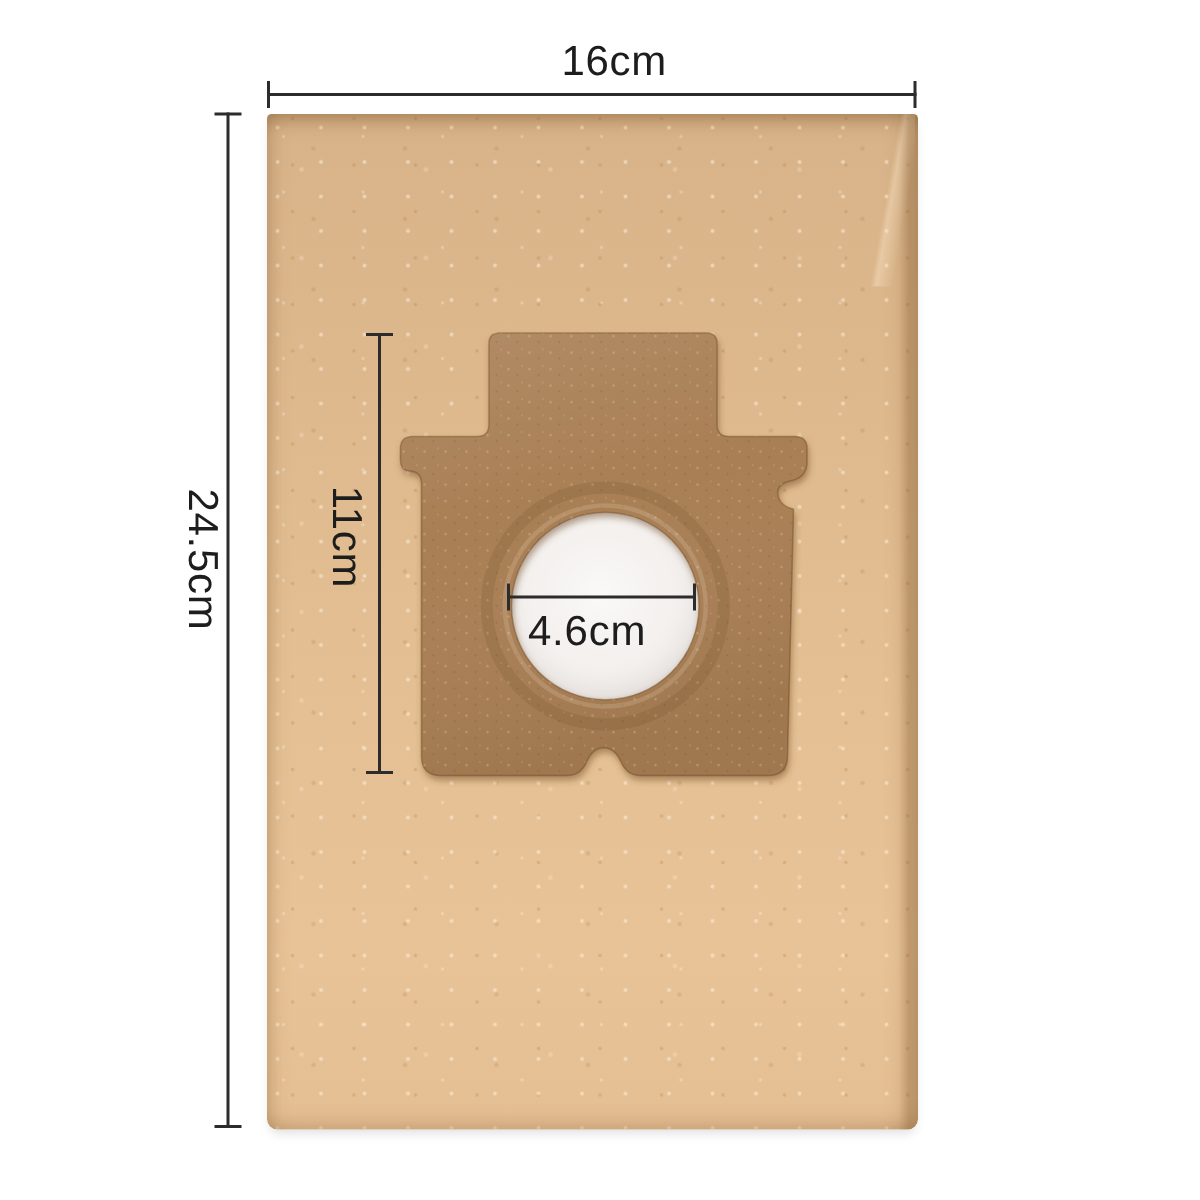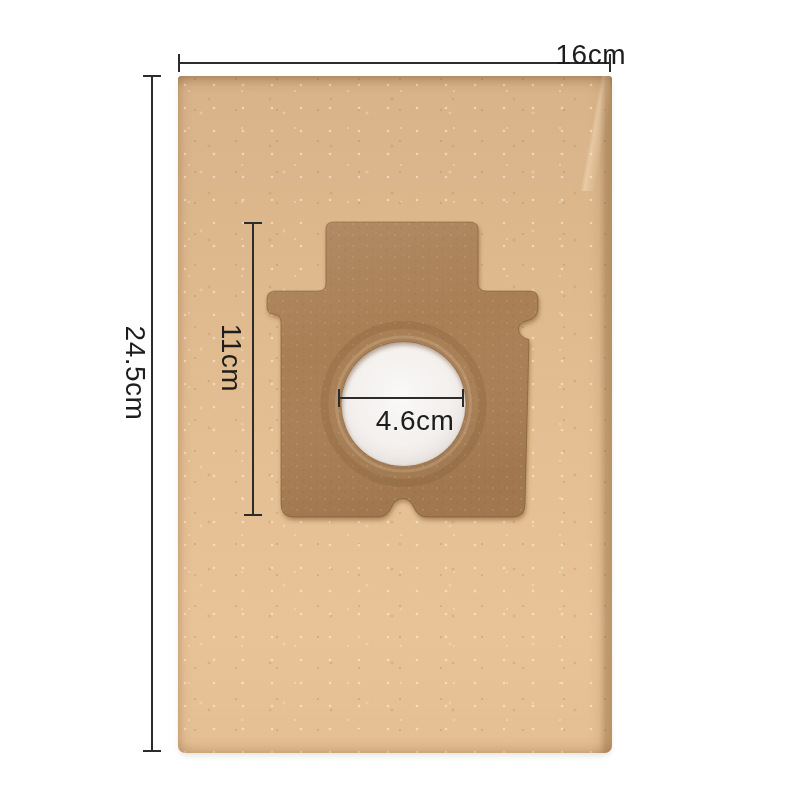--- a/index.html
+++ b/index.html
@@ -48,36 +48,36 @@
   
   .dim-part{position:absolute; background:var(--c-dim_line);}
   .dim-label{
     position:absolute; color:var(--c-dim_text); font-size:28px; line-height:1;
     white-space:nowrap; letter-spacing:0.5px;
   }
   
   .dim-top-line{left:178px; top:62px; width:433px; height:2px;}
   .dim-top-tick-l{left:178px; top:54px; width:2px; height:18px;}
   .dim-top-tick-r{left:609px; top:54px; width:2px; height:18px;}
-  .dim-top-label{left:178px; top:41px; width:433px; text-align:right; transform:translateX(15px);}
+  .dim-top-label{left:178px; top:27px; width:433px; text-align:center; transform:translateX(15px);}
   
   .dim-left-line{left:151px; top:75px; width:2px; height:677px;}
   .dim-left-tick-t{left:143px; top:75px; width:18px; height:2px;}
   .dim-left-tick-b{left:143px; top:750px; width:18px; height:2px;}
   .dim-left-label{left:135px; top:373px; transform:translate(-50%,-50%) rotate(90deg);}
   
   .dim-plate-line{left:252px; top:222px; width:2px; height:294px;}
   .dim-plate-tick-t{left:244px; top:222px; width:18px; height:2px;}
   .dim-plate-tick-b{left:244px; top:514px; width:18px; height:2px;}
   .dim-plate-label{left:231px; top:358px; transform:translate(-50%,-50%) rotate(90deg);}
   
   .dim-hole-line{left:338px; top:397px; width:126px; height:2px;}
   .dim-hole-tick-l{left:338px; top:389px; width:2px; height:18px;}
   .dim-hole-tick-r{left:462px; top:389px; width:2px; height:18px;}
-  .dim-hole-label{left:338px; top:407px; width:126px; text-align:center; transform:translateX(14px);}
+  .dim-hole-label{left:338px; top:407px; width:126px; text-align:left; transform:translateX(14px);}
 </style>
 </head>
 <body>
 
 <div class="stage">
 
   <div class="bag">
     <div class="bag-crease"></div>
     <div class="bag-fold"></div>
   </div>

